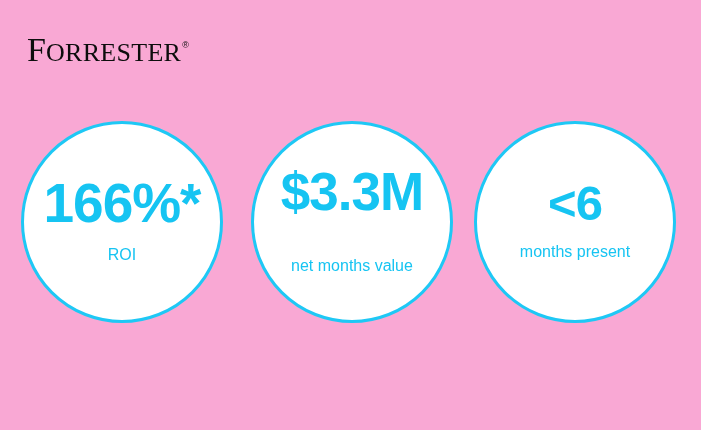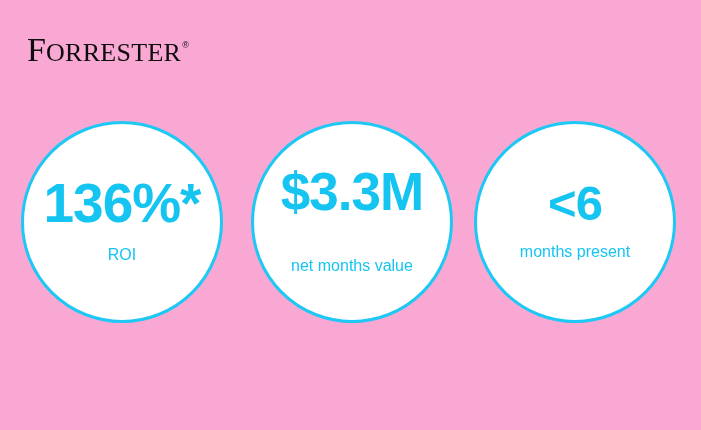--- a/index.html
+++ b/index.html
@@ -108,21 +108,21 @@
 
 <div id="canvas">
 
   <div class="logo">
     <span class="logo-cap">F</span><span class="logo-rest">ORRESTER</span><span class="logo-reg">®</span>
   </div>
 
   <div class="circles">
 
     <div class="metric metric-1">
-      <div class="metric-value">136%*</div>
+      <div class="metric-value">166%*</div>
       <div class="metric-caption">ROI</div>
     </div>
 
     <div class="metric metric-2">
       <div class="metric-value">$3.3M</div>
       <div class="metric-caption">net months value</div>
     </div>
 
     <div class="metric metric-3">
       <div class="metric-value">&lt;6</div>

